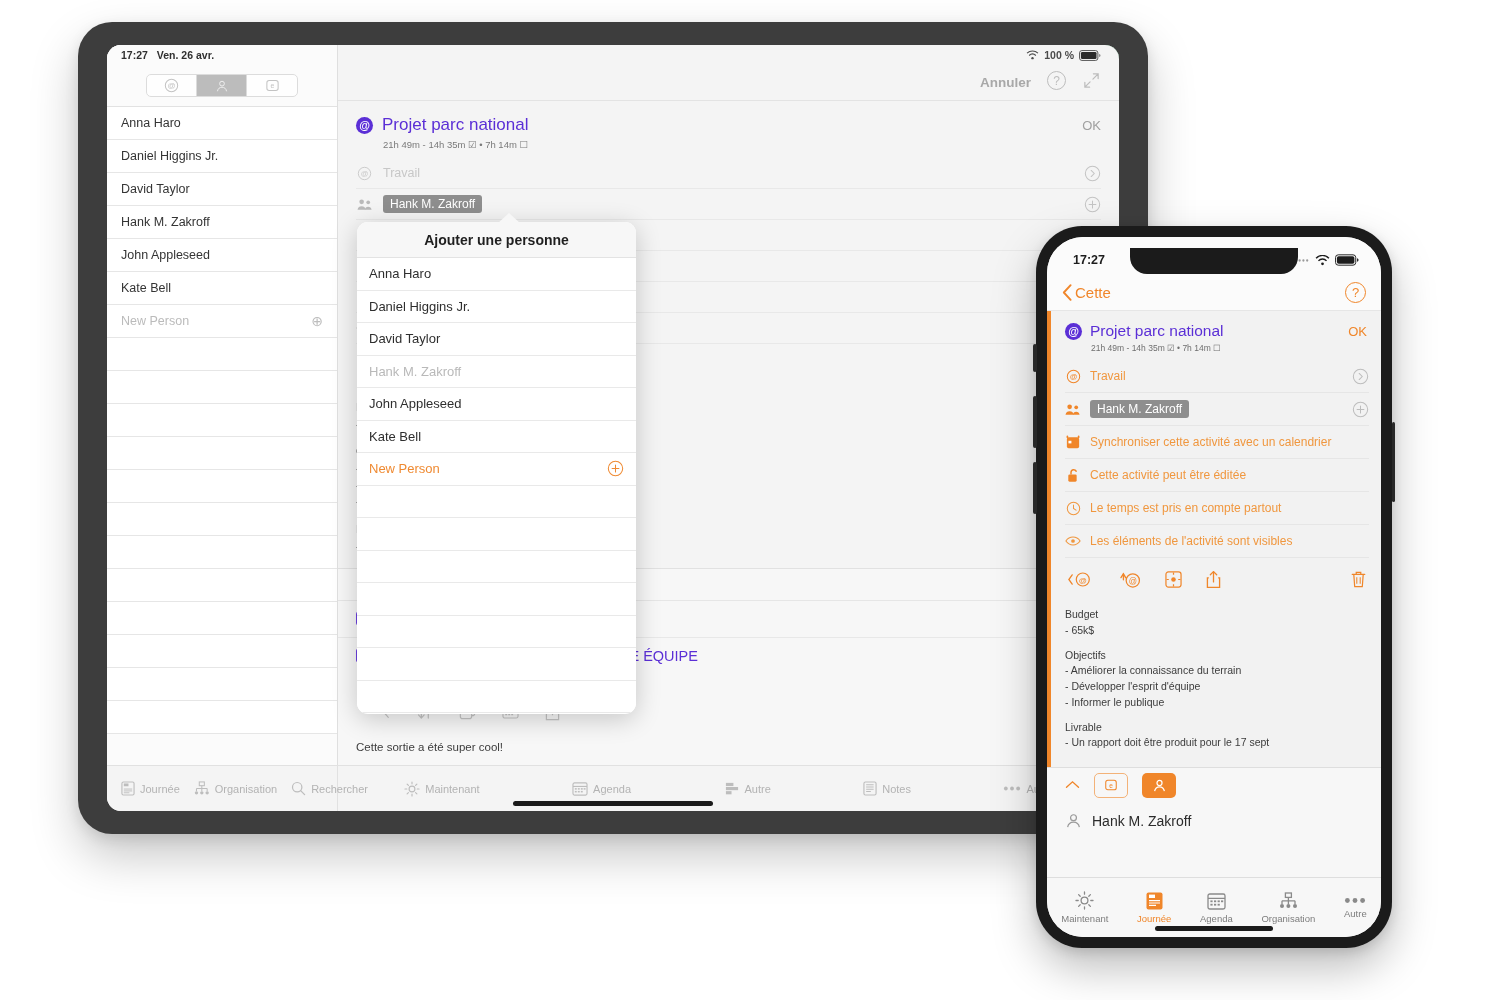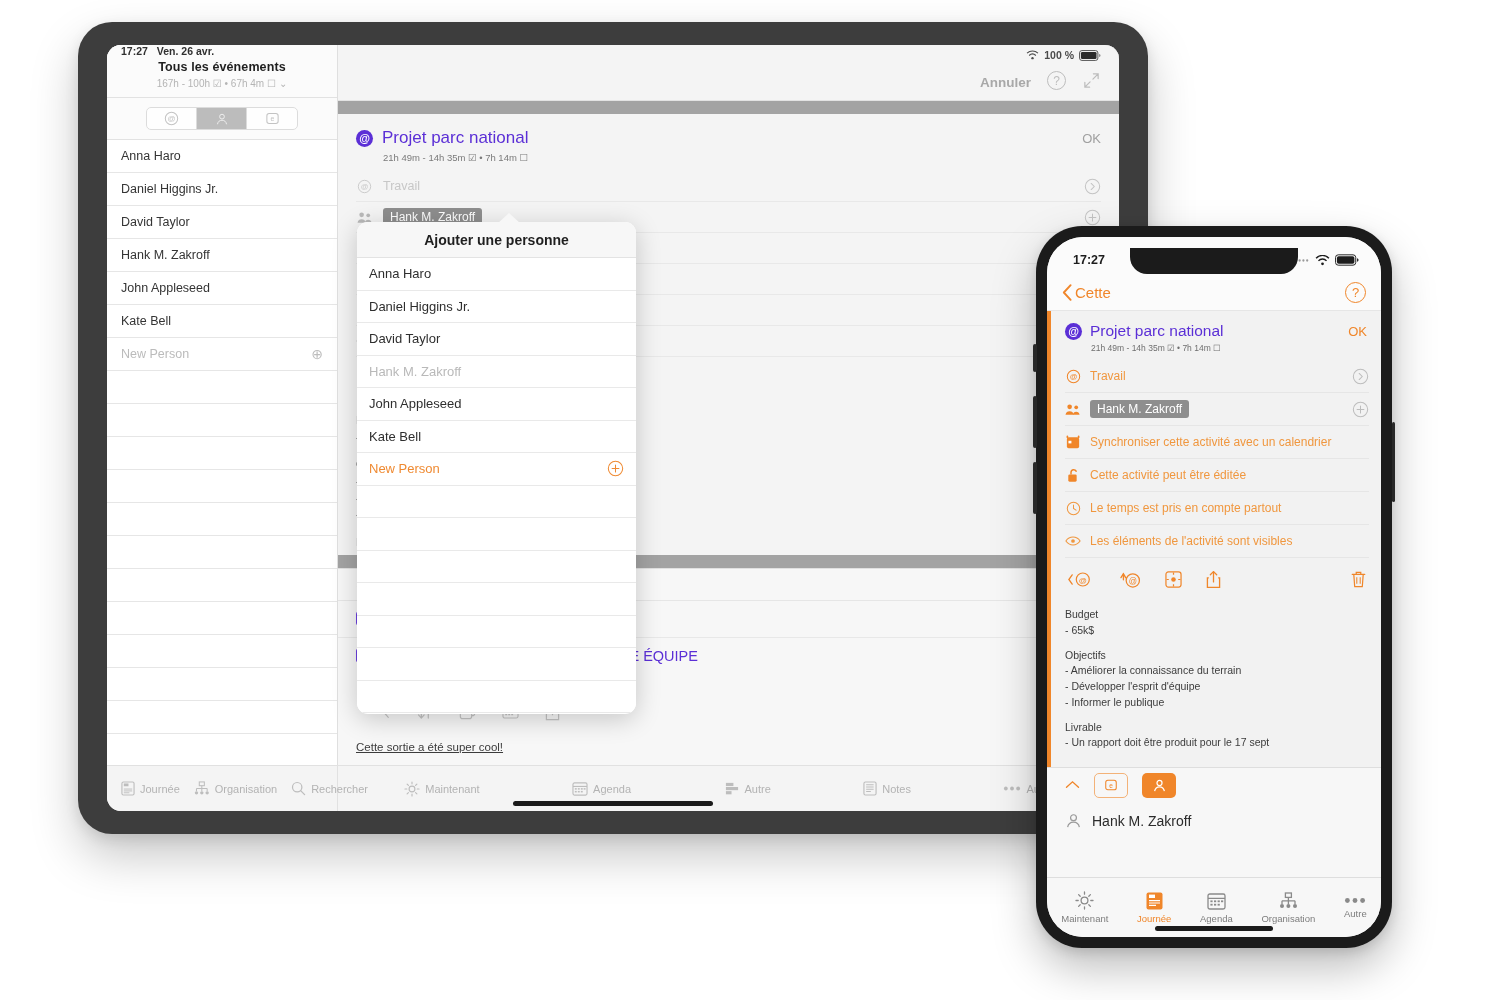--- a/index.html
+++ b/index.html
@@ -86,21 +86,21 @@
     padding: 0 14px;
     border-bottom: 1px solid #e6e6e6;
     font-size: 12.5px; color: #343434;
     background: #ffffff;
   }
   .person-row.muted { color: #bbbbbb; justify-content: space-between; }
   .person-row.empty { background: #ffffff; }
   .plus-ico { color: #bdbdbd; font-size: 14px; }
 
   
-  .ipad-right { flex: 1; display: flex; flex-direction: column; background: #a3a3a3; min-width:0;gap:13px; }
+  .ipad-right { flex: 1; display: flex; flex-direction: column; background: #14532d; min-width:0; }
   .ipad-right-top {
     height: 56px;
     display: flex; align-items: flex-end; justify-content: flex-end;
     gap: 16px;
     padding: 0 18px 10px 0;
     background: #f4f4f4;
     border-bottom: 1px solid #e3e3e3;
     position: relative;
   }
   .ipad-right-status {
@@ -180,21 +180,21 @@
     width: 15px; height: 15px; border-radius: 3px;
     border: 1.5px solid #6b3fe0; flex: none;
     display:flex;align-items:center;justify-content:center;
     font-size: 9px; color: #6b3fe0;
   }
   .ev-sq.filled { background: #6b3fe0; color: #fff; }
   .ev-title { font-size: 14.5px; color: #5b2fd6; white-space: nowrap; overflow:hidden; }
   .ev-time { position: absolute; right: 18px; font-size: 9.5px; color: #b6b6b6; }
   .ev-sub { font-size: 9.5px; color: #9a9a9a; padding: 0 0 0 43px; line-height: 1.5; }
   .ev-tools { display:flex; gap: 26px; padding: 9px 0 10px 43px; color: #c4c4c4; font-size: 15px; }
-  .ev-note { font-size: 11.5px; color: #3c3c3c; padding: 10px 0 12px 18px; text-decoration: underline; }
+  .ev-note { font-size: 11.5px; color: #3c3c3c; padding: 10px 0 12px 18px; }
 
   
   .ipad-tabbar {
     height: 46px; display: flex; align-items: center;
     background: #f4f4f4; border-top: 1px solid #e1e1e1;
     position: relative;
   }
   .tabbar-left { width: 231px; display: flex; align-items: center; gap: 14px; padding-left: 14px; border-right: 1px solid #e1e1e1; height: 100%;}
   .tabbar-right { flex: 1; display: flex; align-items: center; justify-content: space-around; padding: 0 20px;}
   .tb-item { display: flex; align-items: center; gap: 5px; color: #b3b3b3; font-size: 11px; }
@@ -353,27 +353,20 @@
   <div class="ipad-screen">
 
     <div class="ipad-body">
 
       <div class="ipad-left">
         <div class="ipad-statusbar">
           <span>17:27</span>
           <span>Ven. 26 avr.</span>
         </div>
 
-        <div class="ipad-left-head">
-          <div class="ipad-left-title">Tous les événements</div>
-          <div class="ipad-left-sub">
-            <span>167h - 100h ☑ • 67h 4m ☐</span>
-            <span>⌄</span>
-          </div>
-        </div>
 
         <div class="seg-wrap">
           <div class="seg">
             <div class="seg-btn">
               <svg width="15" height="15" viewBox="0 0 16 16">
                   <circle cx="8" cy="8" r="6.6" fill="none" stroke="currentColor" stroke-width="1.1"></circle>
                   <text x="8" y="11" font-size="8.5" text-anchor="middle" fill="currentColor" font-family="Liberation Sans">@</text>
                 </svg>
             </div>
             <div class="seg-btn active">

